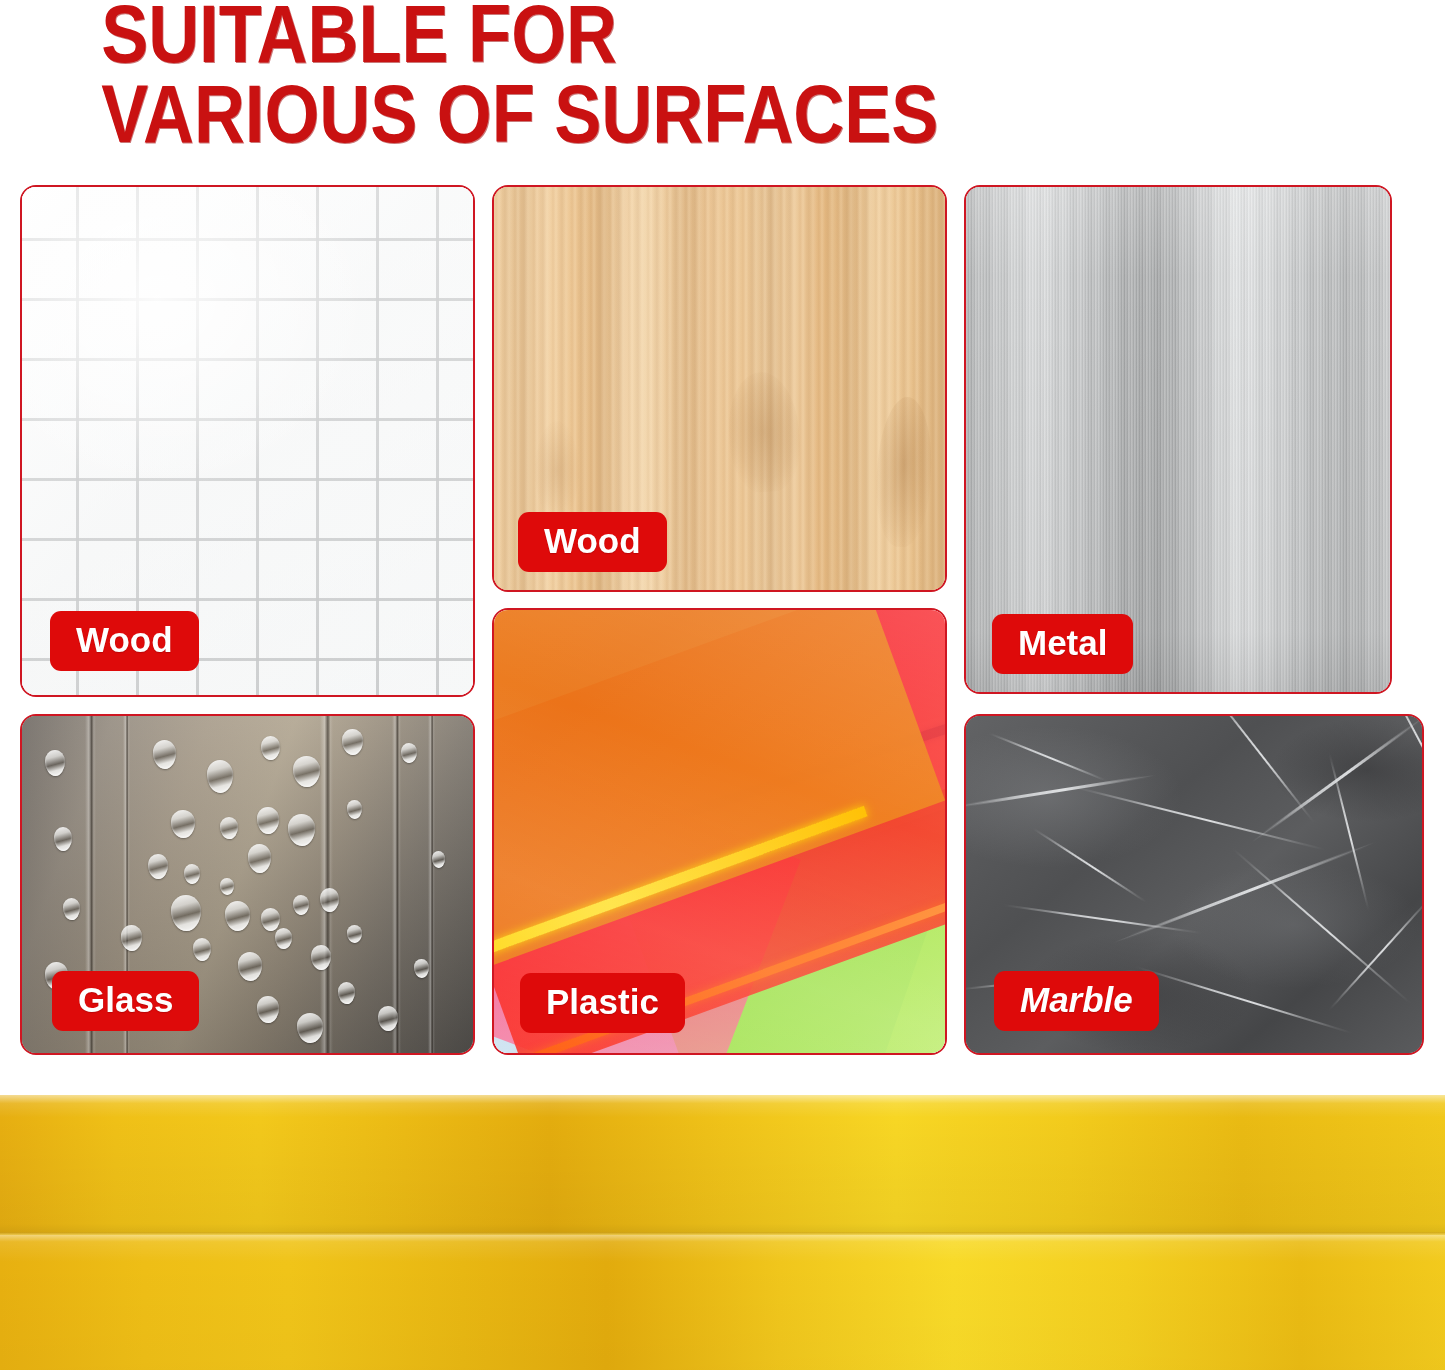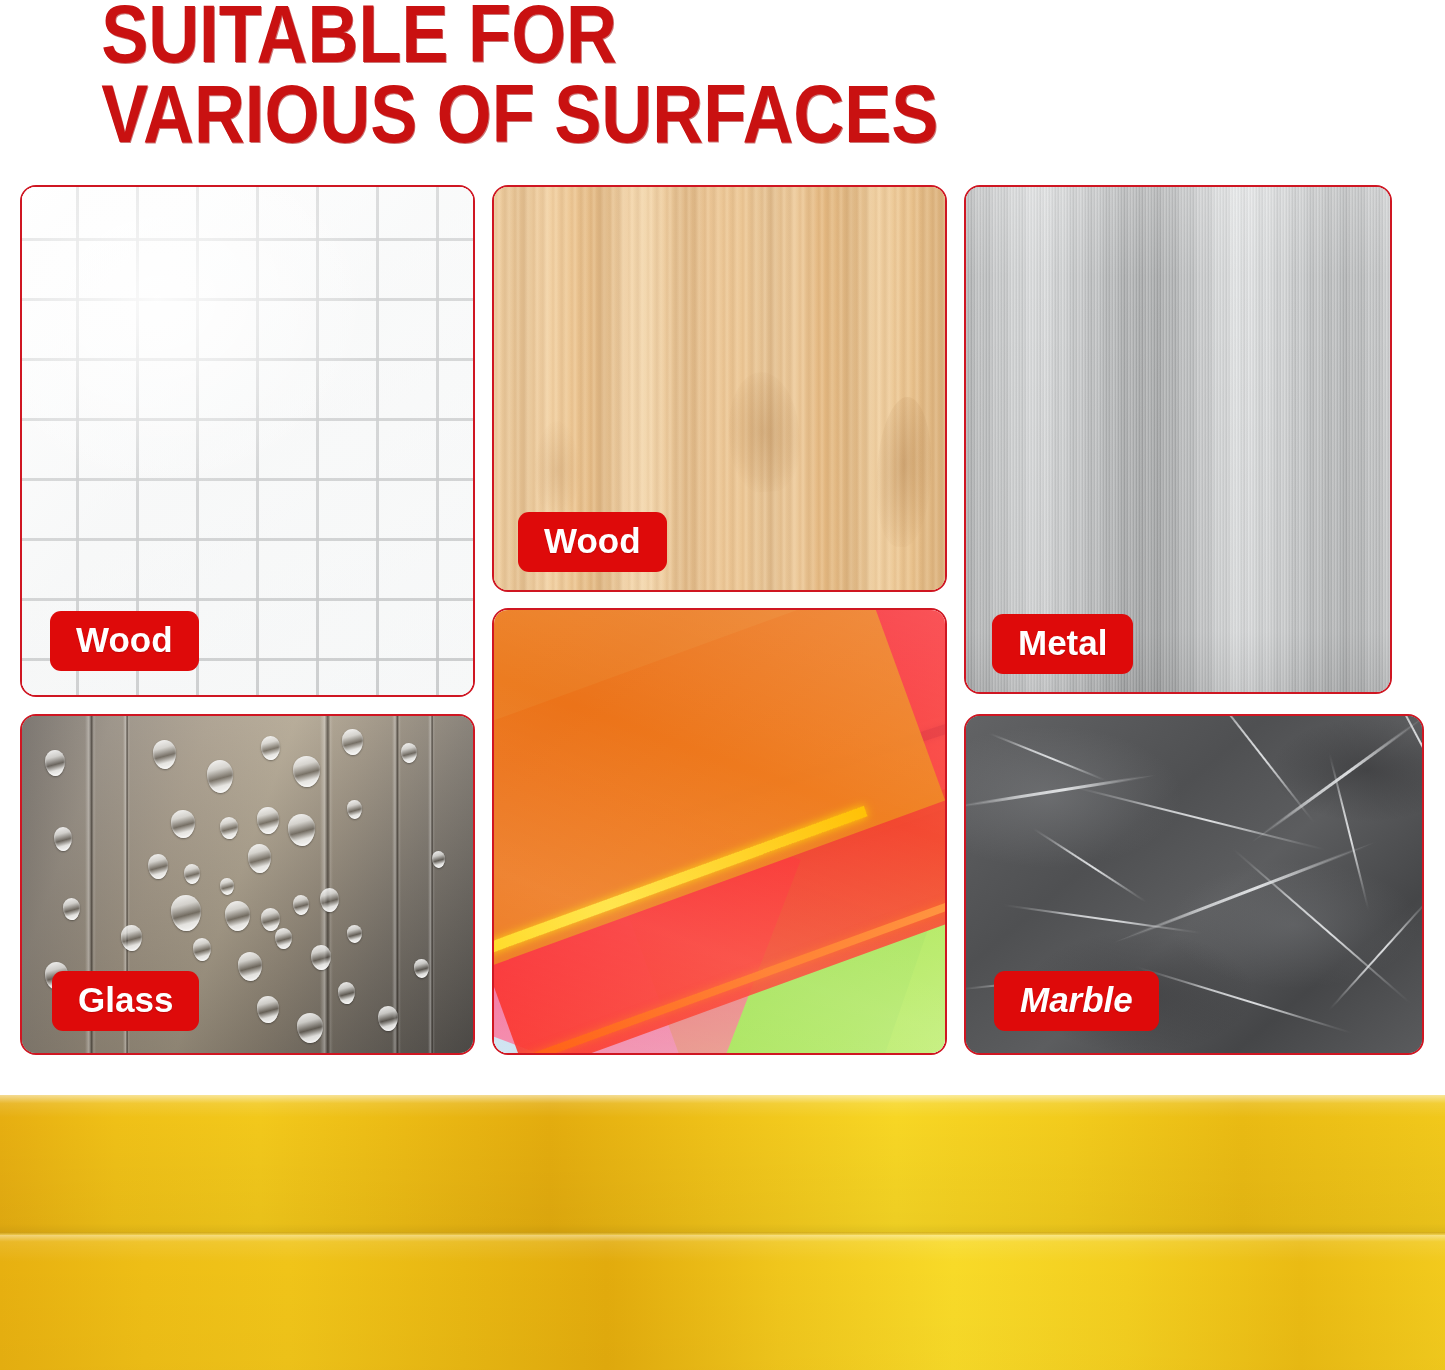--- a/index.html
+++ b/index.html
@@ -423,20 +423,21 @@
     <div class="sheet sheet-clear-edge"></div>
     <div class="sheet sheet-green"></div>
     <div class="sheet sheet-green-edge"></div>
     <div class="sheet sheet-pink"></div>
     <div class="sheet sheet-red"></div>
     <div class="sheet sheet-red-edge"></div>
     <div class="sheet sheet-orange"></div>
     <div class="sheet sheet-orange-edge"></div>
     <div class="plastic-sheen"></div>
   </div>
+  <div class="badge" style="left:26px; bottom:20px;">Plastic</div>
 </div>
 
 <div class="panel" id="panel-marble">
   <div class="panel-surface marble-surface">
     <div class="vein" style="left:-4%;  top:22%; width:46%; height:3px; transform:rotate(-9deg);"></div>
     <div class="vein" style="left:22%;  top:30%; width:58%; height:2px; transform:rotate(14deg);"></div>
     <div class="vein" style="left:44%;  top:10%; width:40%; height:2px; transform:rotate(52deg);"></div>
     <div class="vein" style="left:58%;  top:18%; width:48%; height:3px; transform:rotate(-36deg);"></div>
     <div class="vein" style="left:30%;  top:52%; width:62%; height:3px; transform:rotate(-21deg);"></div>
     <div class="vein" style="left:8%;   top:60%; width:44%; height:2px; transform:rotate(8deg);"></div>

